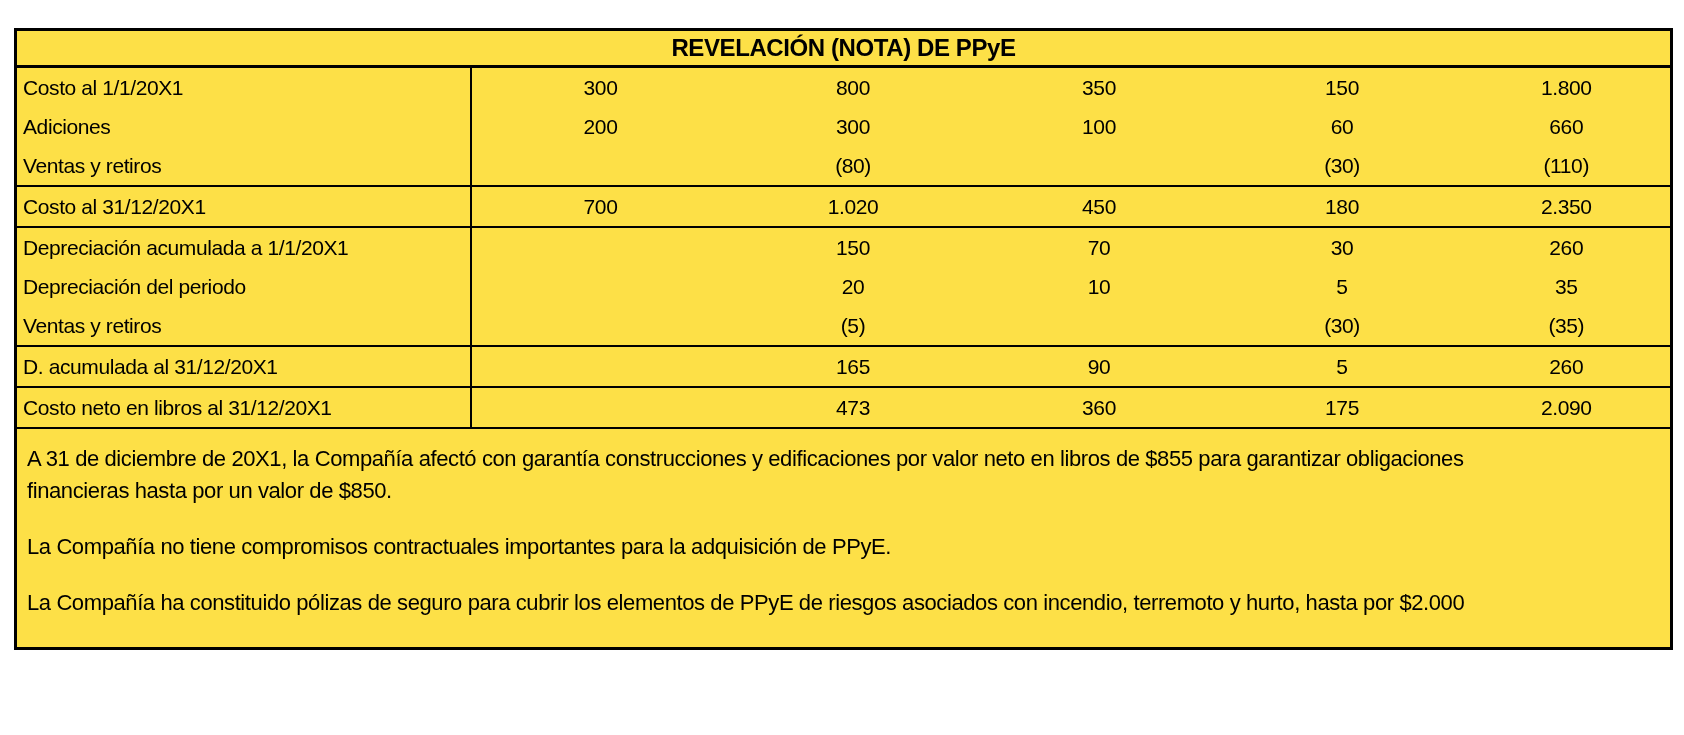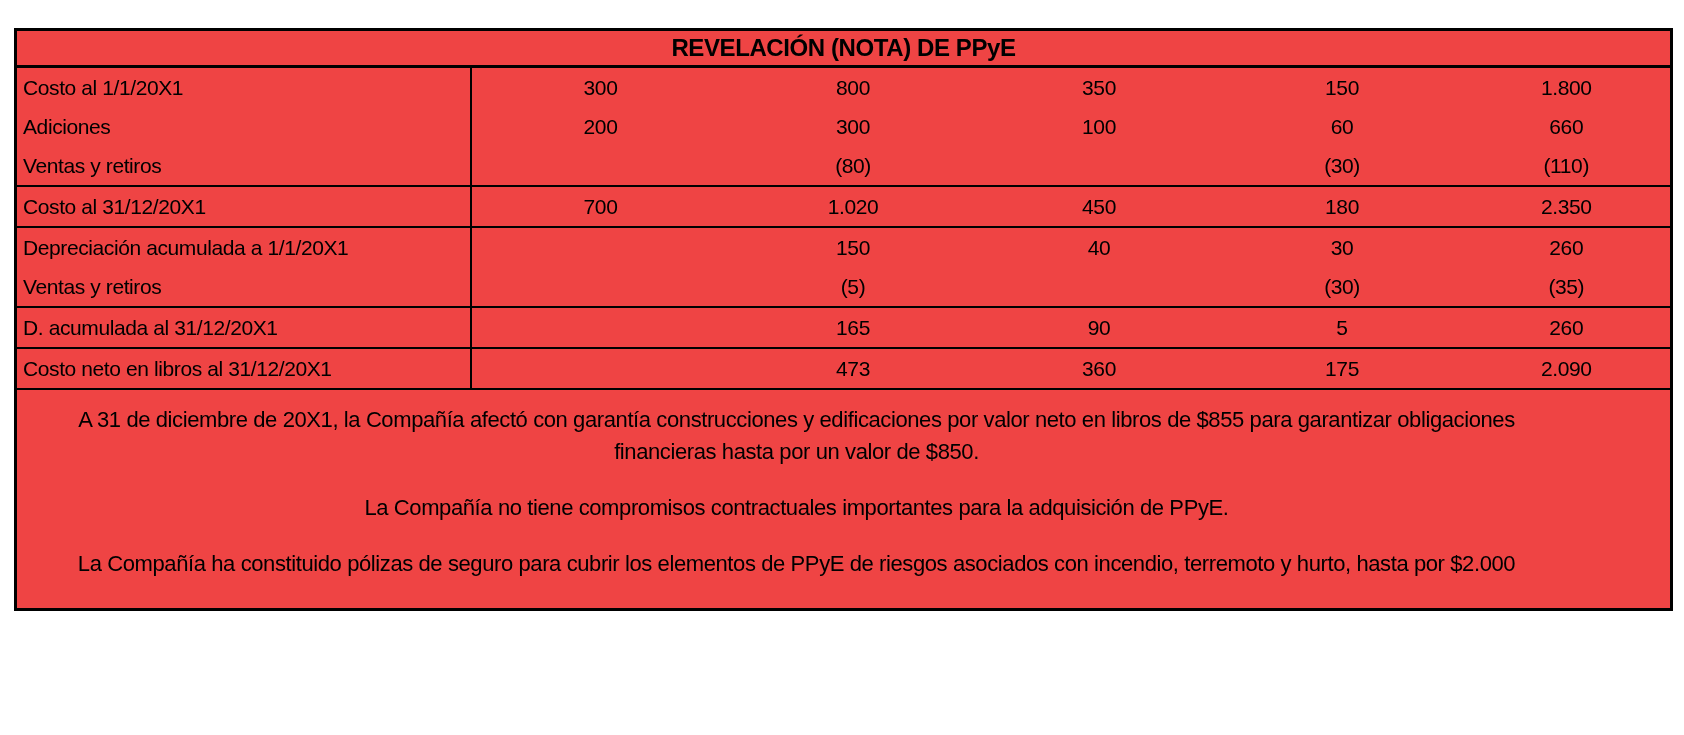--- a/index.html
+++ b/index.html
@@ -11,21 +11,21 @@
     font-family: "Liberation Sans", sans-serif;
     color: #000000;
     letter-spacing: -0.4px;
   }
   table.ppe {
     border-collapse: collapse;
     table-layout: fixed;
     width: 1656px;
     margin: 28px 14px 0 14px;
     border: 3px solid #000000;
-    background: #ef4444;
+    background: #fde047;
   }
   tr.title-row td {
     text-align: center;
     font-weight: bold;
     font-size: 24px;
     height: 34px;
     padding: 0;
     border-bottom: 3px solid #000000;
   }
   tr.header-row th {
@@ -50,21 +50,20 @@
     border-right: 2px solid #000000;
   }
   td.num { text-align: center; }
   tr.rule-below > td { border-bottom: 2px solid #000000; }
   .bold { font-weight: normal; }
   tr.notes-row td {
     border-right: none;
     height: 210px;
     vertical-align: top;
     padding: 4px 104px 4px 10px;
-    text-align: center;
   }
   tr.notes-row p {
     font-size: 22px;
     line-height: 1.45;
     margin: 10px 0 24px 0;
   }
 </style>
 </head>
 <body>
 
@@ -112,23 +111,31 @@
       <td class="num bold">700</td>
       <td class="num bold">1.020</td>
       <td class="num bold">450</td>
       <td class="num bold">180</td>
       <td class="num bold">2.350</td>
     </tr>
     <tr class="data-row">
       <td class="label bold">Depreciación acumulada a 1/1/20X1</td>
       <td class="num"></td>
       <td class="num">150</td>
-      <td class="num">40</td>
+      <td class="num">70</td>
       <td class="num">30</td>
       <td class="num">260</td>
+    </tr>
+    <tr class="data-row">
+      <td class="label">Depreciación del periodo</td>
+      <td class="num"></td>
+      <td class="num">20</td>
+      <td class="num">10</td>
+      <td class="num">5</td>
+      <td class="num">35</td>
     </tr>
     <tr class="data-row rule-below">
       <td class="label">Ventas y retiros</td>
       <td class="num"></td>
       <td class="num">(5)</td>
       <td class="num"></td>
       <td class="num">(30)</td>
       <td class="num">(35)</td>
     </tr>
     <tr class="data-row rule-below">

